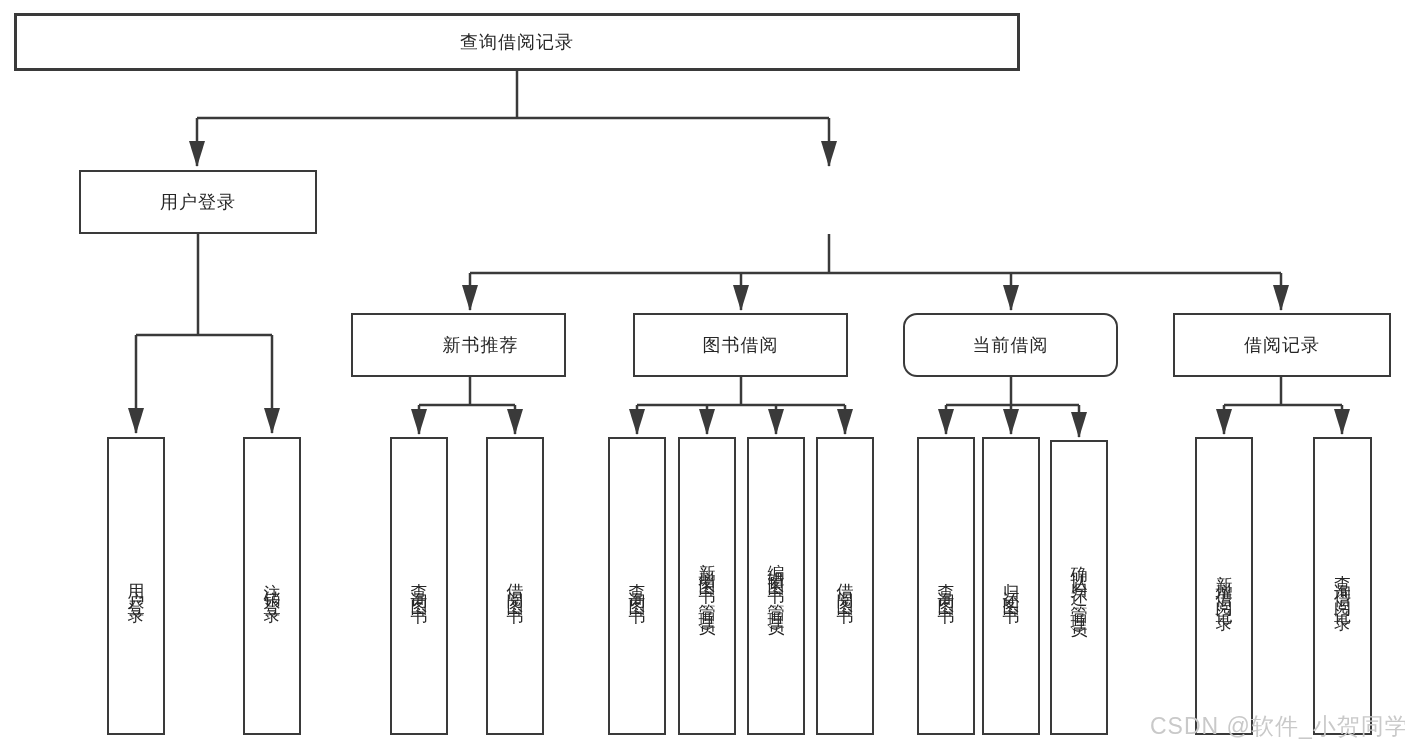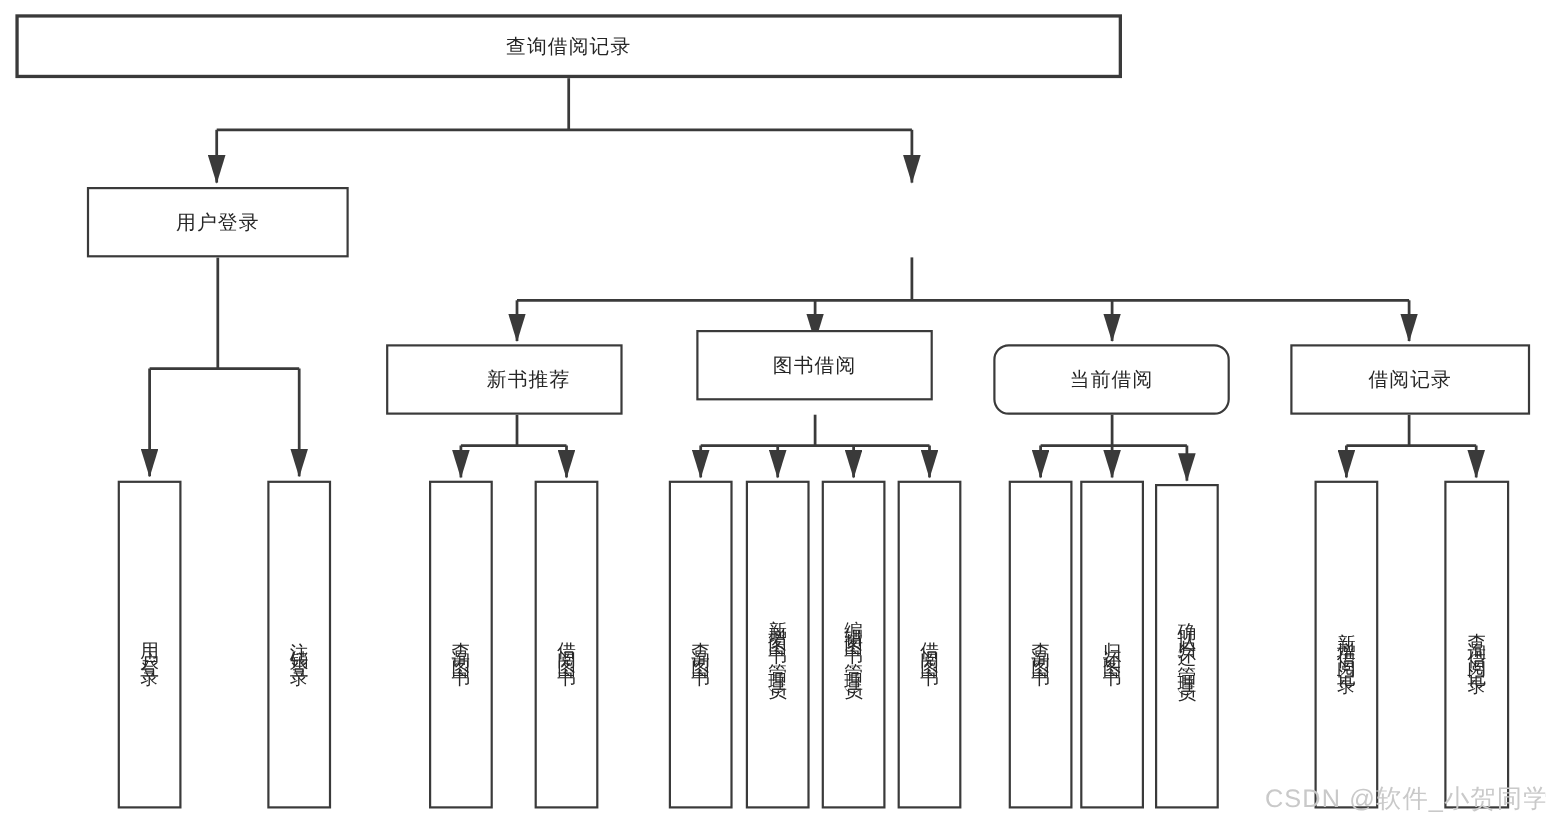--- a/index.html
+++ b/index.html
@@ -119,21 +119,21 @@
     <span class="hlbl">查询借阅记录</span>
   </div>
 
   <div class="box" style="left:79px; top:170px; width:238px; height:64px;">
     <span class="hlbl">用户登录</span>
   </div>
 
   <div class="box" style="left:351px; top:313px; width:215px; height:64px;padding-left:44px;">
     <span class="hlbl">新书推荐</span>
   </div>
-  <div class="box" style="left:633px; top:300px; width:215px; height:64px;">
+  <div class="box" style="left:633px; top:313px; width:215px; height:64px;">
     <span class="hlbl">图书借阅</span>
   </div>
   <div class="box" style="left:903px; top:313px; width:215px; height:64px;border-radius:14px;">
     <span class="hlbl">当前借阅</span>
   </div>
   <div class="box" style="left:1173px; top:313px; width:218px; height:64px;">
     <span class="hlbl">借阅记录</span>
   </div>
 
   <div class="box" style="left:107px; top:437px; width:58px; height:298px;">

